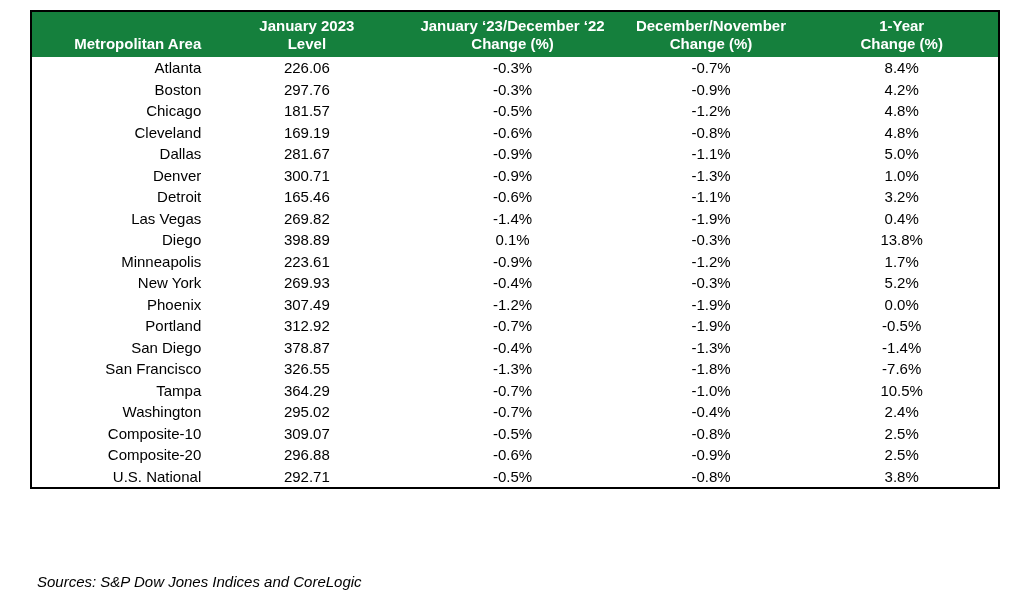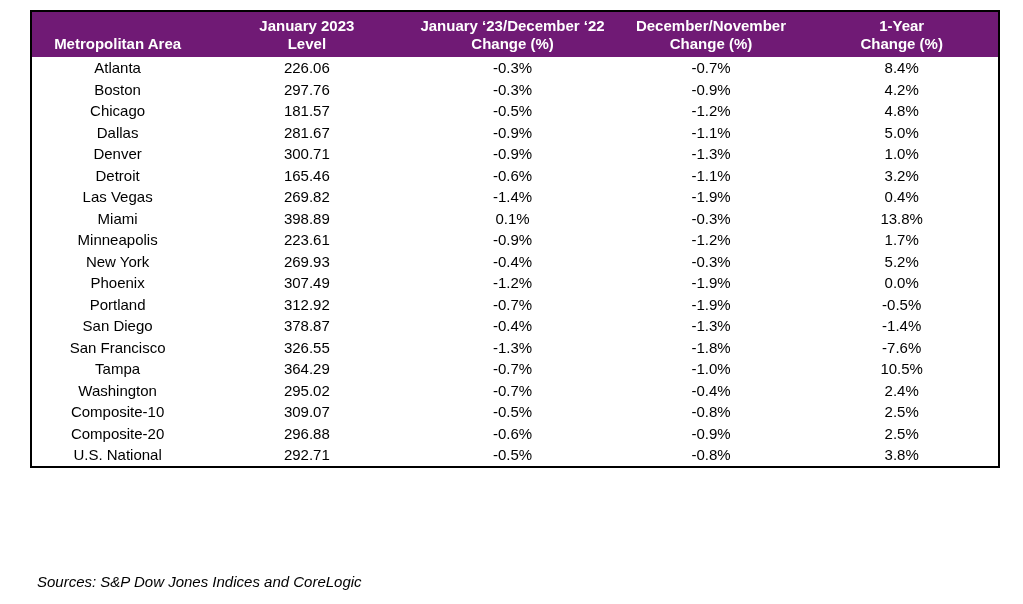--- a/index.html
+++ b/index.html
@@ -21,33 +21,33 @@
   table.metro-table {
     position: absolute;
     left: 30px;
     top: 10px;
     width: 970px;
     border-collapse: collapse;
     table-layout: fixed;
     border: 2px solid #000000;
   }
   table.metro-table thead th {
-    background: #701a75;
+    background: #15803d;
     color: #ffffff;
     font-weight: bold;
     font-size: 15px;
     line-height: 18px;
     text-align: center;
     vertical-align: bottom;
     padding: 5px 4px 4px 4px;
   }
   table.metro-table thead th .hline { display: block; }
   table.metro-table th.c-left,
   table.metro-table td.c-left {
-    text-align: center;
+    text-align: right;
     padding-left: 2px;
   }
   table.metro-table tbody td {
     font-size: 15px;
     line-height: 21.5px;
     height: 21.5px;
     padding: 0 4px;
     text-align: center;
     white-space: nowrap;
     overflow: hidden;
@@ -113,20 +113,27 @@
           <td>4.2%</td>
         </tr>
         <tr>
           <td class="c-left">Chicago</td>
           <td>181.57</td>
           <td>-0.5%</td>
           <td>-1.2%</td>
           <td>4.8%</td>
         </tr>
         <tr>
+          <td class="c-left">Cleveland</td>
+          <td>169.19</td>
+          <td>-0.6%</td>
+          <td>-0.8%</td>
+          <td>4.8%</td>
+        </tr>
+        <tr>
           <td class="c-left">Dallas</td>
           <td>281.67</td>
           <td>-0.9%</td>
           <td>-1.1%</td>
           <td>5.0%</td>
         </tr>
         <tr>
           <td class="c-left">Denver</td>
           <td>300.71</td>
           <td>-0.9%</td>
@@ -141,21 +148,21 @@
           <td>3.2%</td>
         </tr>
         <tr>
           <td class="c-left">Las Vegas</td>
           <td>269.82</td>
           <td>-1.4%</td>
           <td>-1.9%</td>
           <td>0.4%</td>
         </tr>
         <tr>
-          <td class="c-left">Miami</td>
+          <td class="c-left">Diego</td>
           <td>398.89</td>
           <td>0.1%</td>
           <td>-0.3%</td>
           <td>13.8%</td>
         </tr>
         <tr>
           <td class="c-left">Minneapolis</td>
           <td>223.61</td>
           <td>-0.9%</td>
           <td>-1.2%</td>

